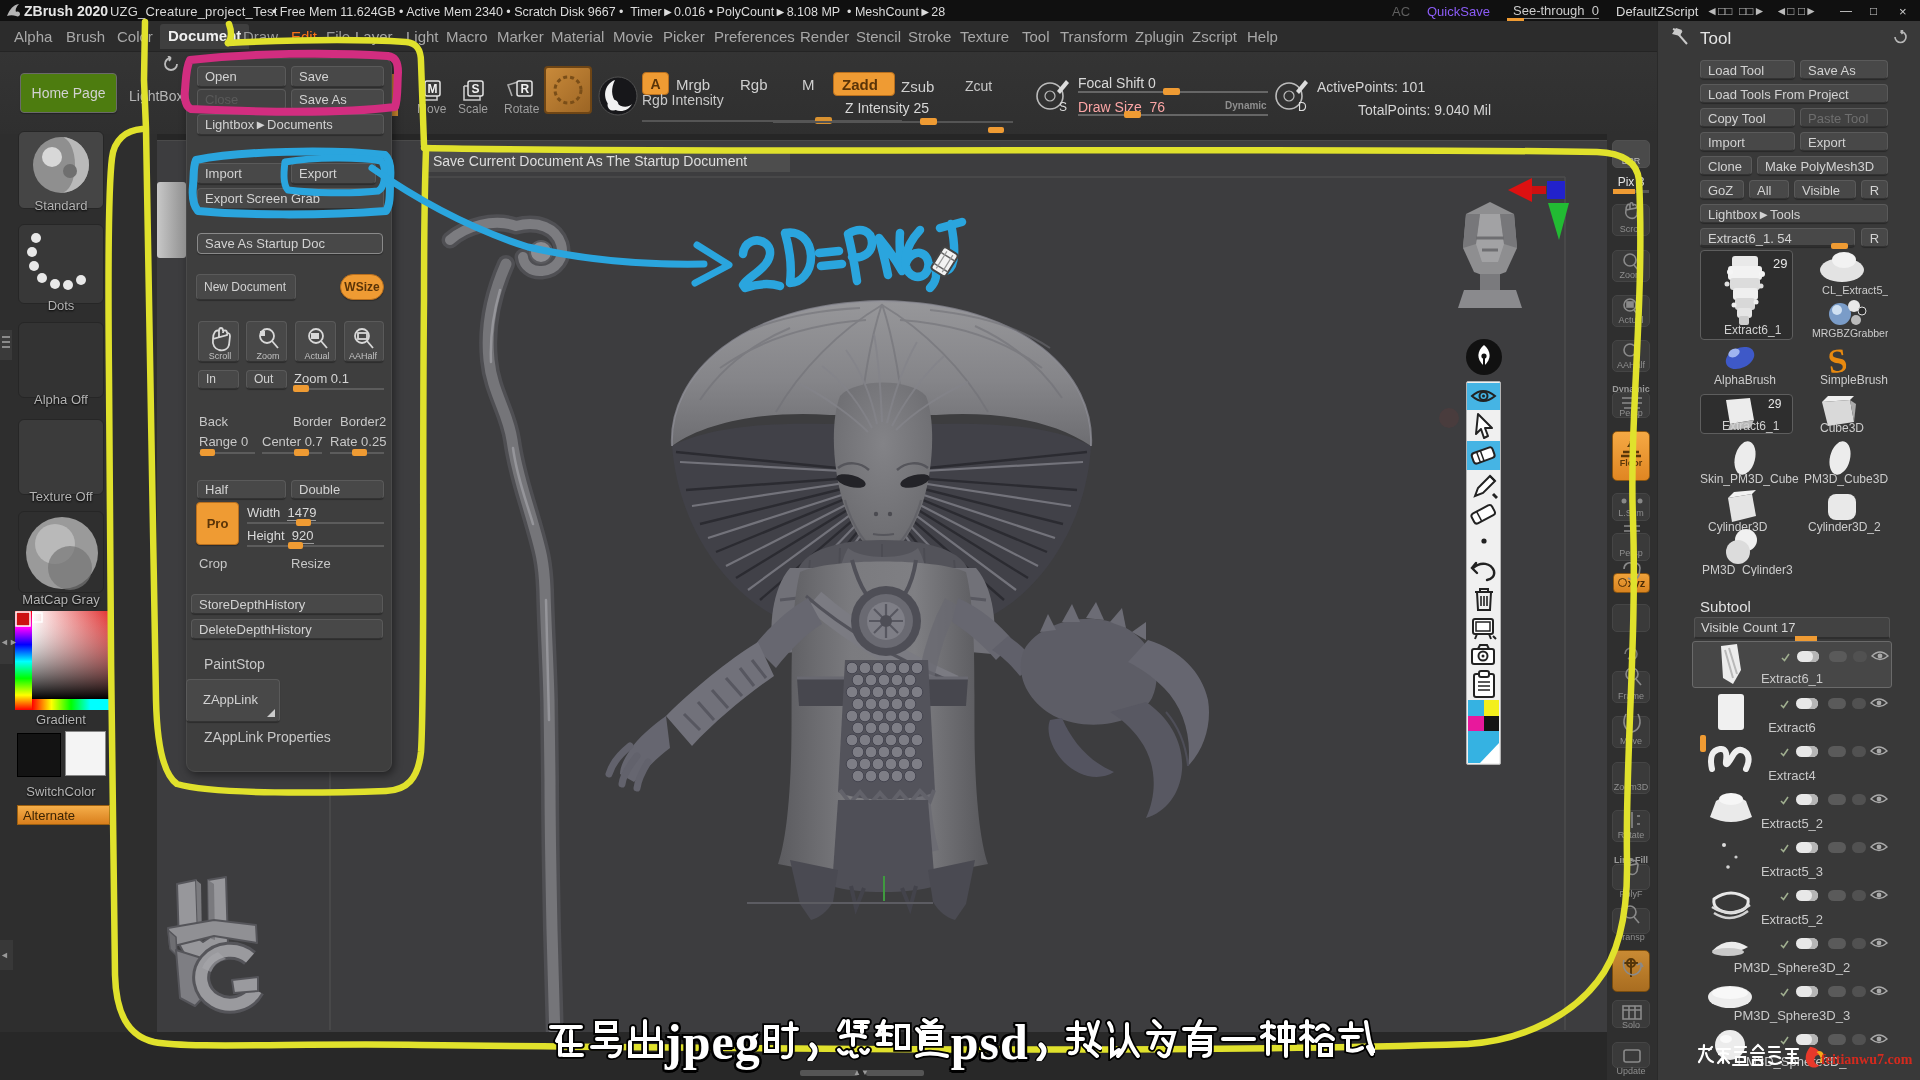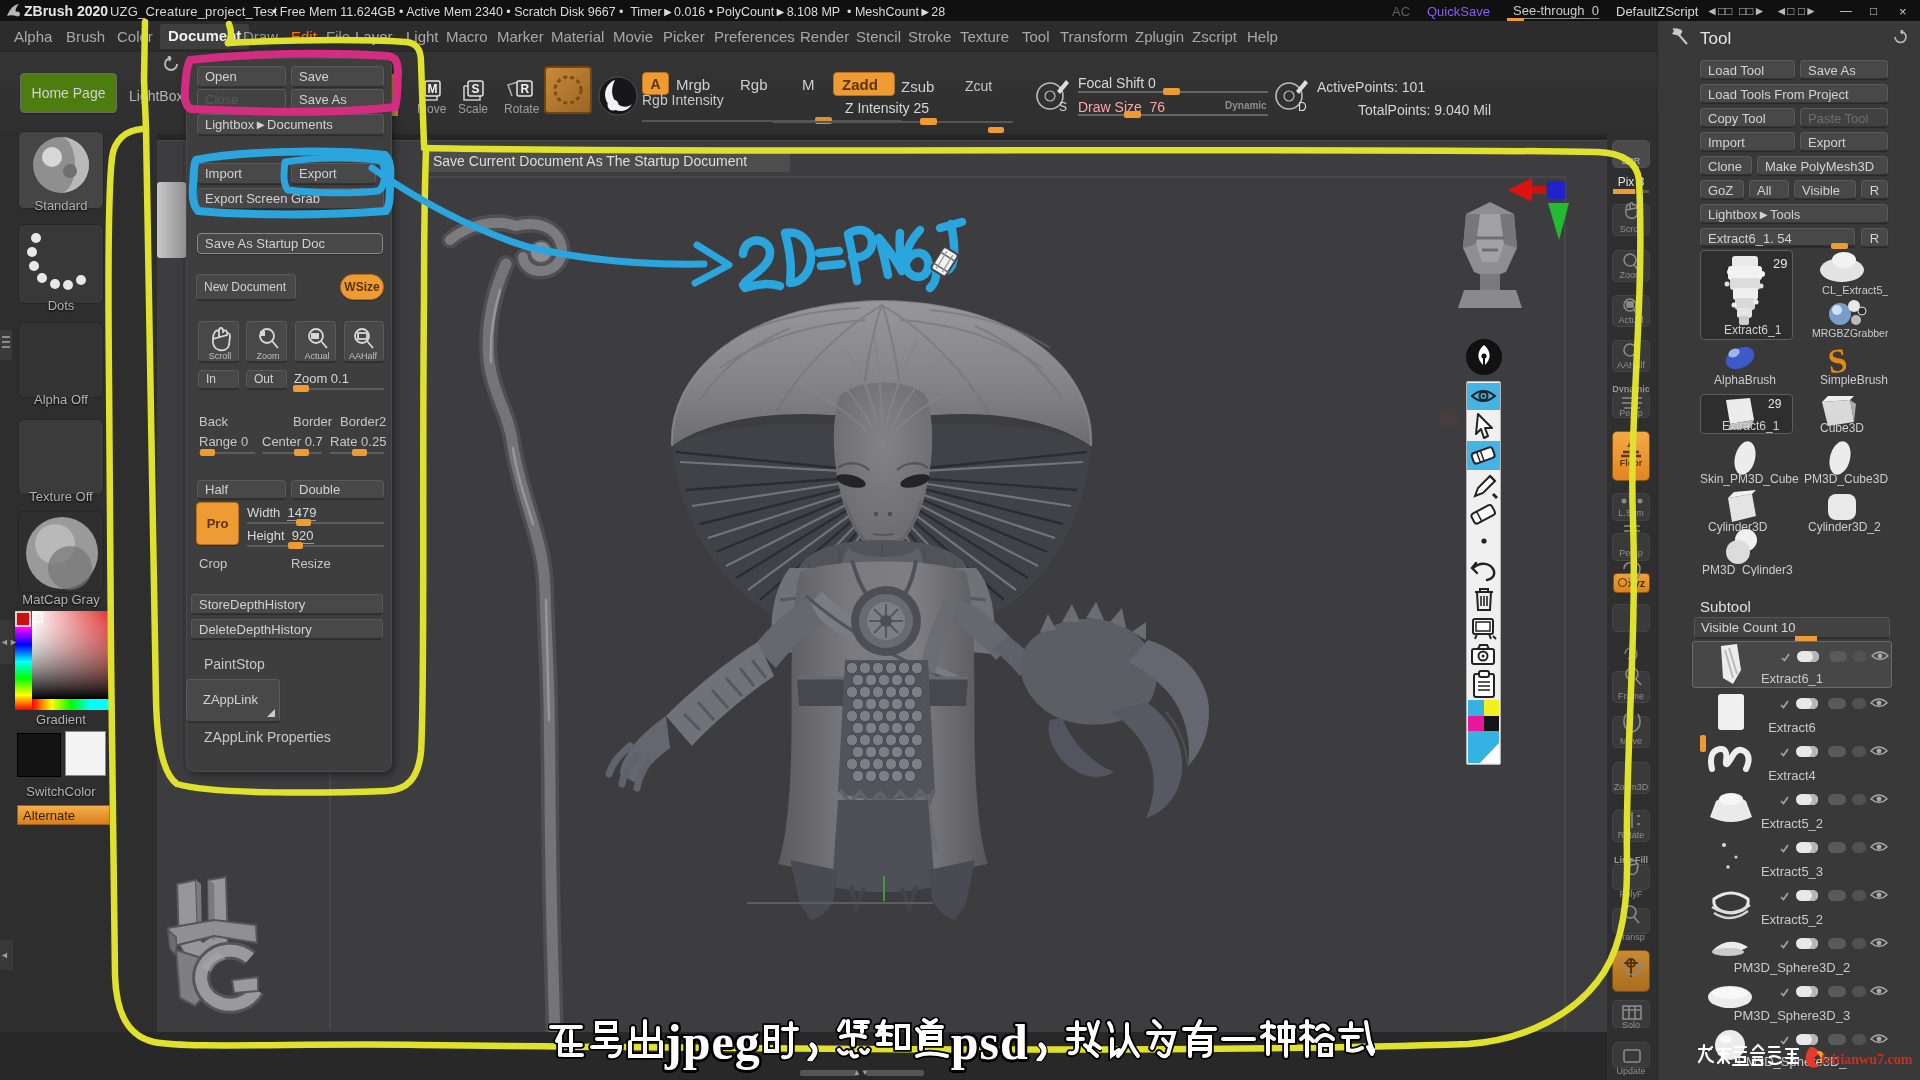--- a/index.html
+++ b/index.html
@@ -346,21 +346,21 @@
       <text x="8" y="43" fill="#cccccc" font-size="12" font-family="Liberation Sans">Cylinder3D</text>
       <text x="108" y="43" fill="#cccccc" font-size="12" font-family="Liberation Sans">Cylinder3D_2</text>
     </svg>
     <svg class="abs" style="left:1700px;top:526px;" width="190" height="50" viewBox="0 0 190 50">
       <circle cx="46" cy="14" r="11" fill="#f0f0f0"></circle>
         <circle cx="38" cy="26" r="12" fill="#dcdcdc"></circle>
       <text x="2" y="48" fill="#cccccc" font-size="12" font-family="Liberation Sans">PM3D_Cylinder3</text>
     </svg>
 
     <div class="abs" style="left:1700px;top:598px;color:#e0e0e0;font-size:15px;">Subtool</div>
-    <div class="abs" style="left:1694px;top:617px;width:196px;height:22px;background:#424242;border:1px solid #555;border-radius:3px;color:#d5d5d5;font-size:13px;line-height:20px;padding-left:6px;border-bottom:2px solid #2e2e2e;">Visible Count 10</div>
+    <div class="abs" style="left:1694px;top:617px;width:196px;height:22px;background:#424242;border:1px solid #555;border-radius:3px;color:#d5d5d5;font-size:13px;line-height:20px;padding-left:6px;border-bottom:2px solid #2e2e2e;">Visible Count 17</div>
     <div class="abs" style="left:1795px;top:636px;width:22px;height:5px;background:#ef9b33;"></div>
     <div id="subtools">
 
       <div class="strow" style="top:641px;background:#474747;border:1px solid #6a6a6a;border-radius:3px;">
         <svg class="abs" style="left:18px;top:2px;" width="40" height="42" viewBox="0 0 40 42">
             <polygon points="10,2 26,0 30,26 22,40 12,34" fill="#ececec"></polygon>
             <path d="M14,6 L22,34 M18,4 L26,30" stroke="#b9b9b9" stroke-width="2" fill="none"></path>
           </svg>
         <div class="stogg">
             <svg class="chk" style="width:9px;height:9px;" viewBox="0 0 9 9">

